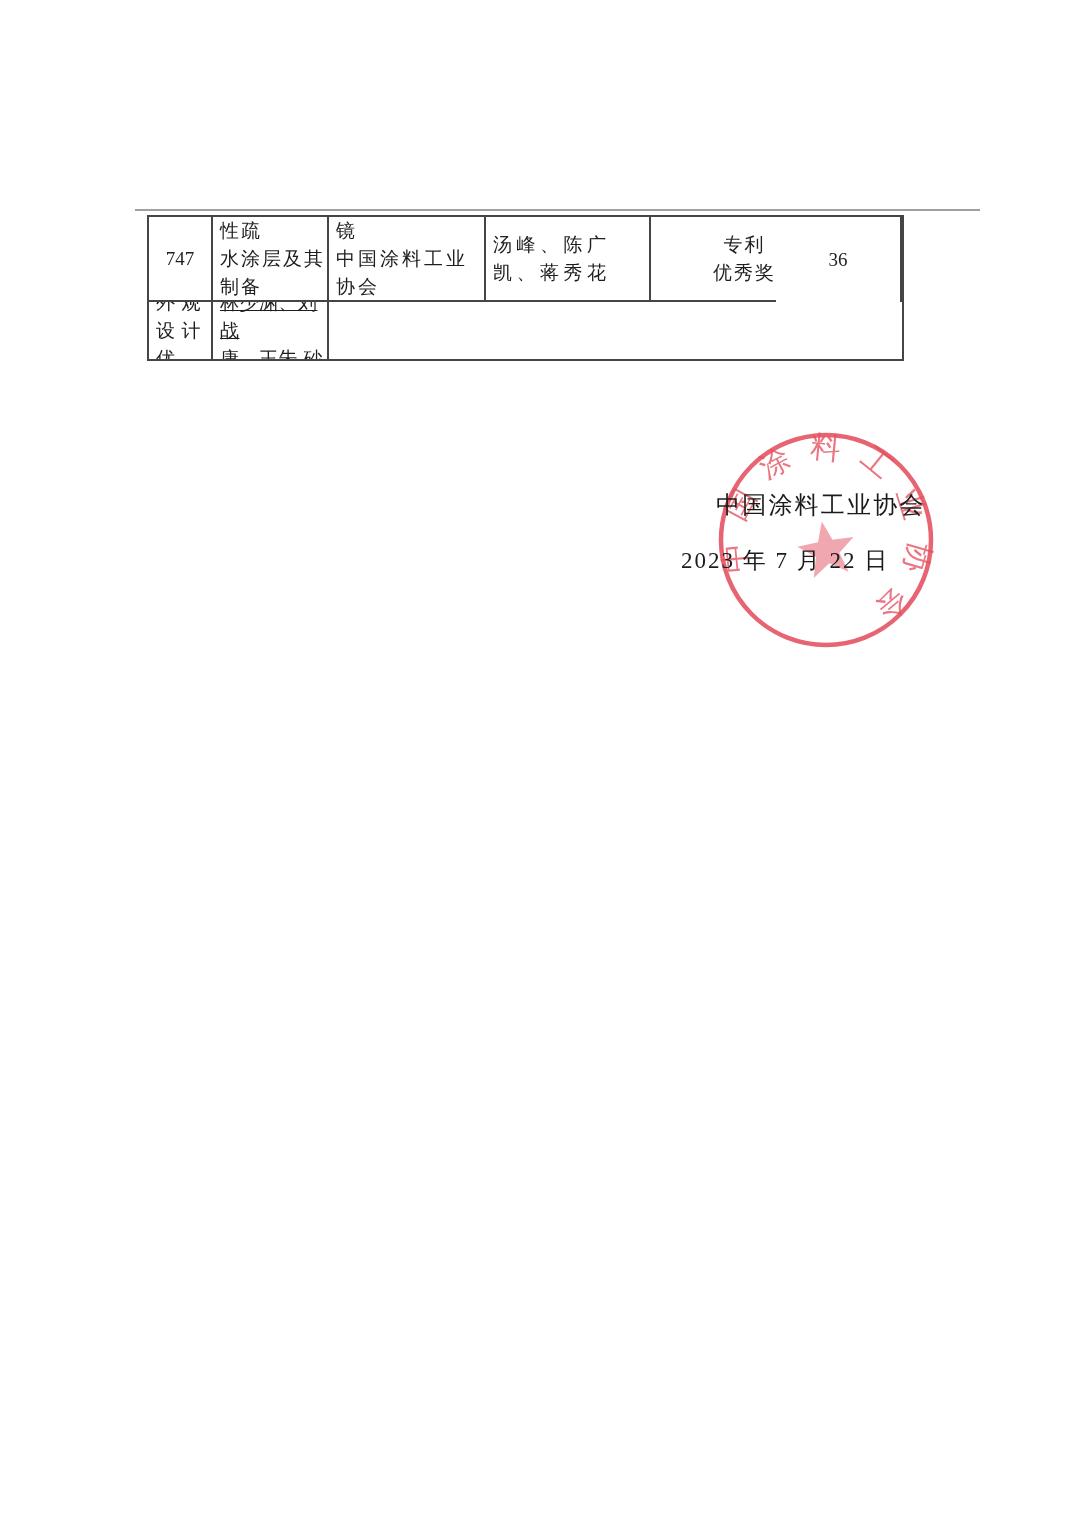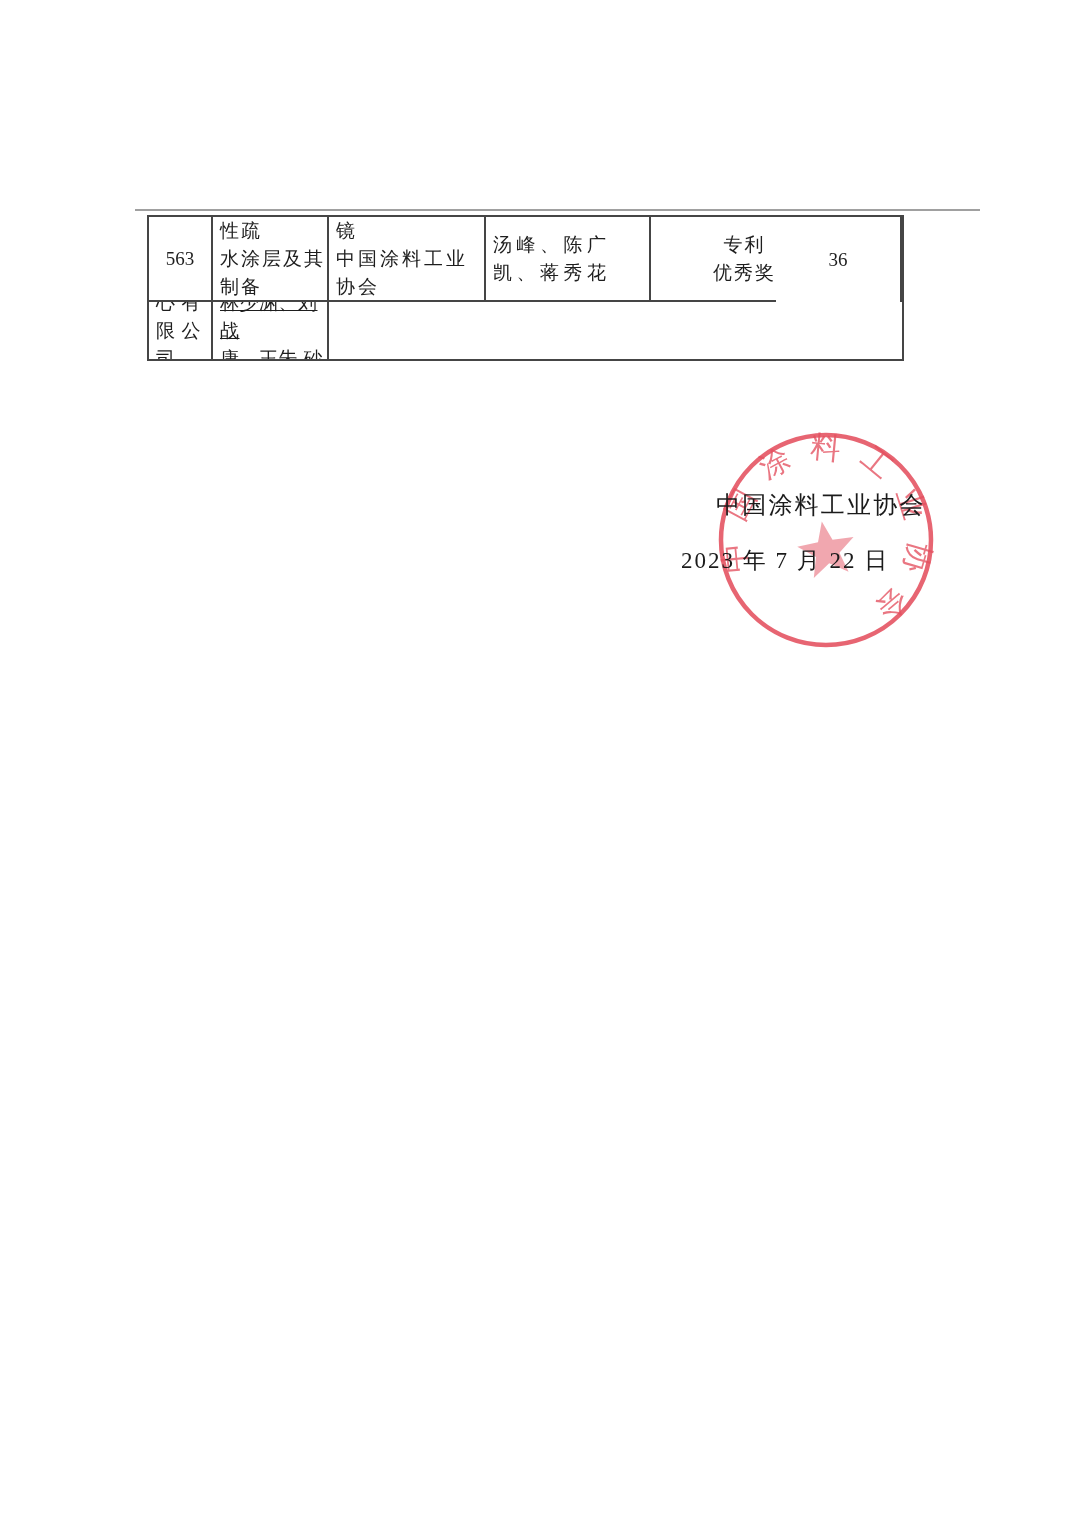--- a/index.html
+++ b/index.html
@@ -104,21 +104,21 @@
 </head>
 <body>
 
 <div class="page">
 
   <div class="top-rule"></div>
 
   <div class="award-table">
 
     <div class="cell row1">
-      <span class="cell-text">563</span>
+      <span class="cell-text">747</span>
     </div>
     <div class="cell row1 align-left pad-l">
       <span class="cell-text ls2">一种高耐磨性疏
 水涂层及其制备
 方法</span>
     </div>
     <div class="cell row1 align-left pad-l">
       <span class="cell-text ls3">丹阳市精通眼镜
 中国涂料工业协会
 心有限公司</span>
@@ -129,21 +129,21 @@
     </div>
     <div class="cell row1 last-col">
       <span class="cell-text ls2">专利
 优秀奖</span>
     </div>
 
     <div class="cell">
       <span class="cell-text">36</span>
     </div>
     <div class="cell align-left pad-l">
-      <span class="cell-text ls65">心有限公司</span>
+      <span class="cell-text ls65">外观设计优</span>
     </div>
     <div class="cell align-left pad-l">
       <span class="cell-text ls05">林少渊、刘战
 康、王朱 砂</span>
     </div>
 
   </div>
 
   <svg class="seal" viewBox="0 0 260 260" aria-hidden="true">
 

